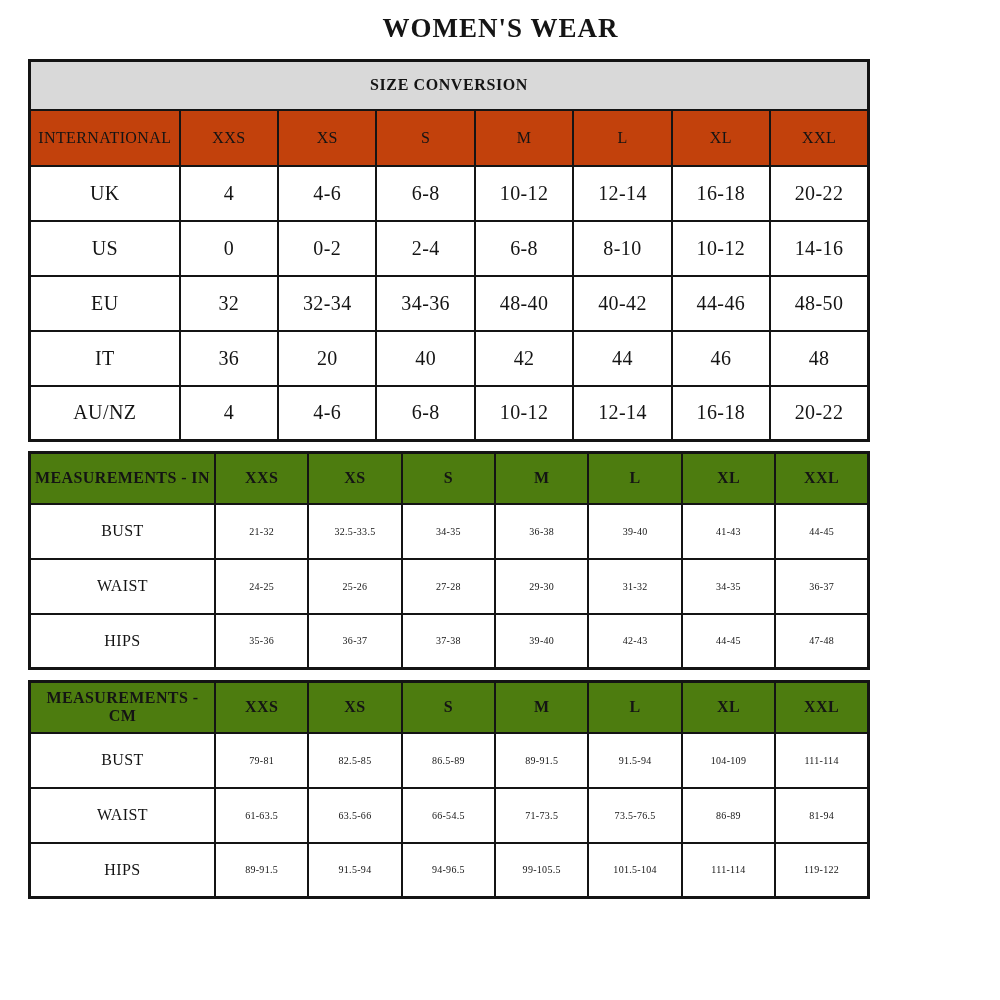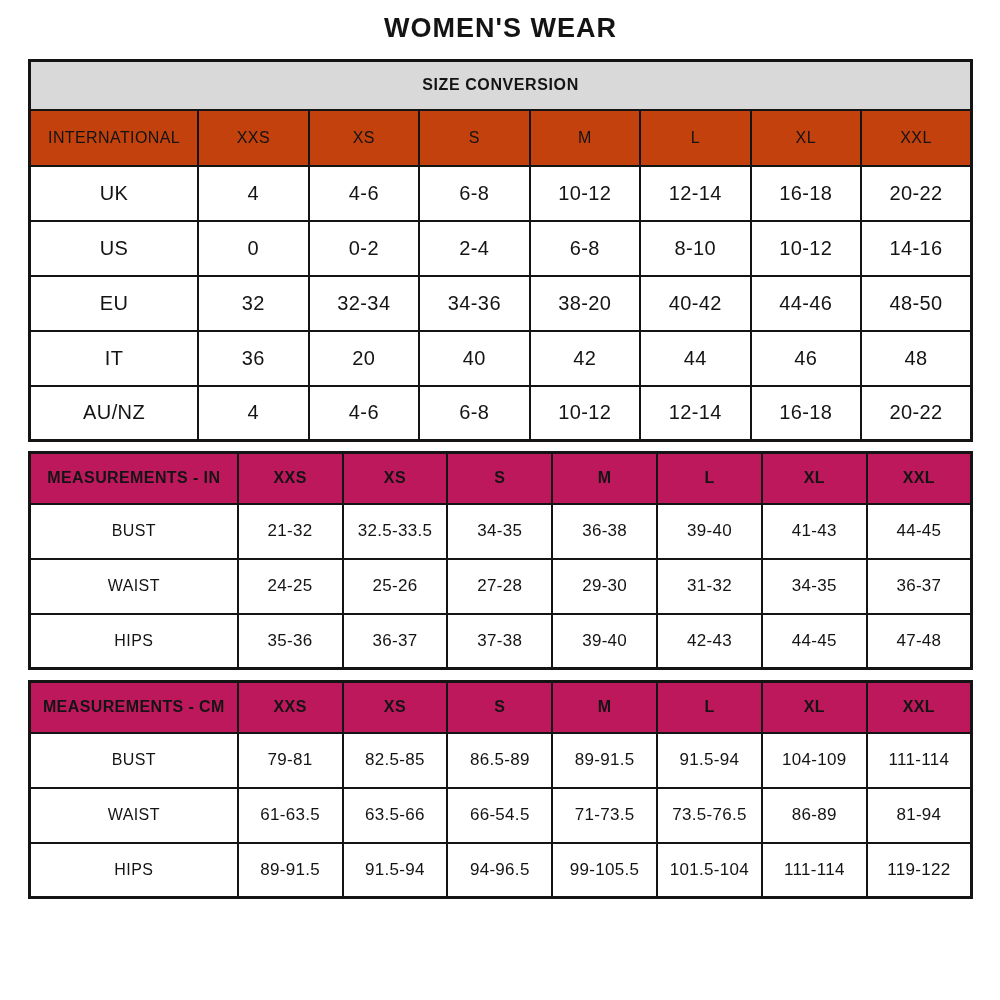--- a/index.html
+++ b/index.html
@@ -4,35 +4,35 @@
 <style>
   * { box-sizing: border-box; }
   html, body { margin: 0; padding: 0; }
   body {
     width: 1000px;
     height: 1000px;
     background: #ffffff;
     font-family: "Liberation Sans", sans-serif;
     color: #141414;
   }
-  .page { padding: 13px 27px 0 28px; }
+  .page { padding: 13px 27px 0 28px; font-family: Liberation Serif, serif; }
 
   .page-title {
     margin: 0 0 15px 0;
     text-align: center;
     font-size: 27px;
     font-weight: 700;
     letter-spacing: 1px;
     color: #141414;
   }
 
   table {
     border-collapse: collapse;
     table-layout: fixed;
-    width: 945px;
+    width: 842px;
     border: 3px solid #141414;
   }
   th, td {
     border: 2px solid #141414;
     text-align: center;
     vertical-align: middle;
     padding: 0 2px;
     overflow: hidden;
   }
 
@@ -53,34 +53,34 @@
   }
   .t1 tbody td {
     height: 55px;
     font-size: 20px;
     font-weight: 400;
     letter-spacing: 0.4px;
   }
 
   
   .t23 .columns th {
-    background: #be185d;
+    background: #4d7c0f;
     height: 51px;
     font-size: 16px;
     font-weight: 700;
     letter-spacing: 0.4px;
   }
   .t23 tbody td { height: 55px; }
   .t23 tbody td.row-label {
     font-size: 16px;
     font-weight: 400;
     letter-spacing: 0.4px;
   }
   .t23 tbody td.val {
-    font-size: 17px;
+    font-size: 10px;
     font-weight: 400;
     letter-spacing: 0.3px;
     border-radius: 15px;
   }
 
   .t2 { margin-top: 9px; }
   .t3 { margin-top: 10px; }
 </style>
 </head>
 <body>
@@ -134,21 +134,21 @@
           <td class="val">6-8</td>
           <td class="val">8-10</td>
           <td class="val">10-12</td>
           <td class="val">14-16</td>
         </tr>
         <tr>
           <td class="row-label">EU</td>
           <td class="val">32</td>
           <td class="val">32-34</td>
           <td class="val">34-36</td>
-          <td class="val">38-20</td>
+          <td class="val">48-40</td>
           <td class="val">40-42</td>
           <td class="val">44-46</td>
           <td class="val">48-50</td>
         </tr>
         <tr>
           <td class="row-label">IT</td>
           <td class="val">36</td>
           <td class="val">20</td>
           <td class="val">40</td>
           <td class="val">42</td>

